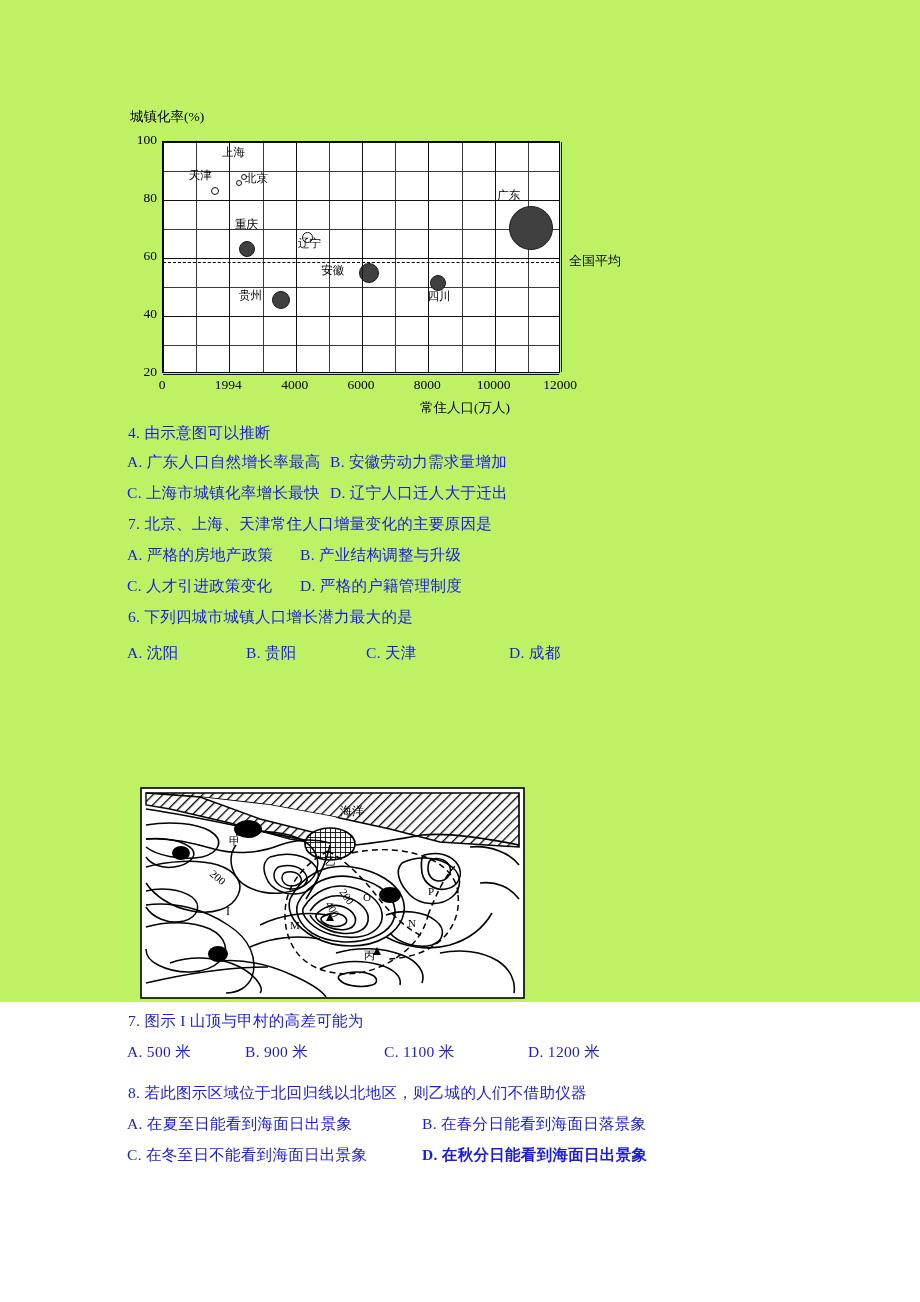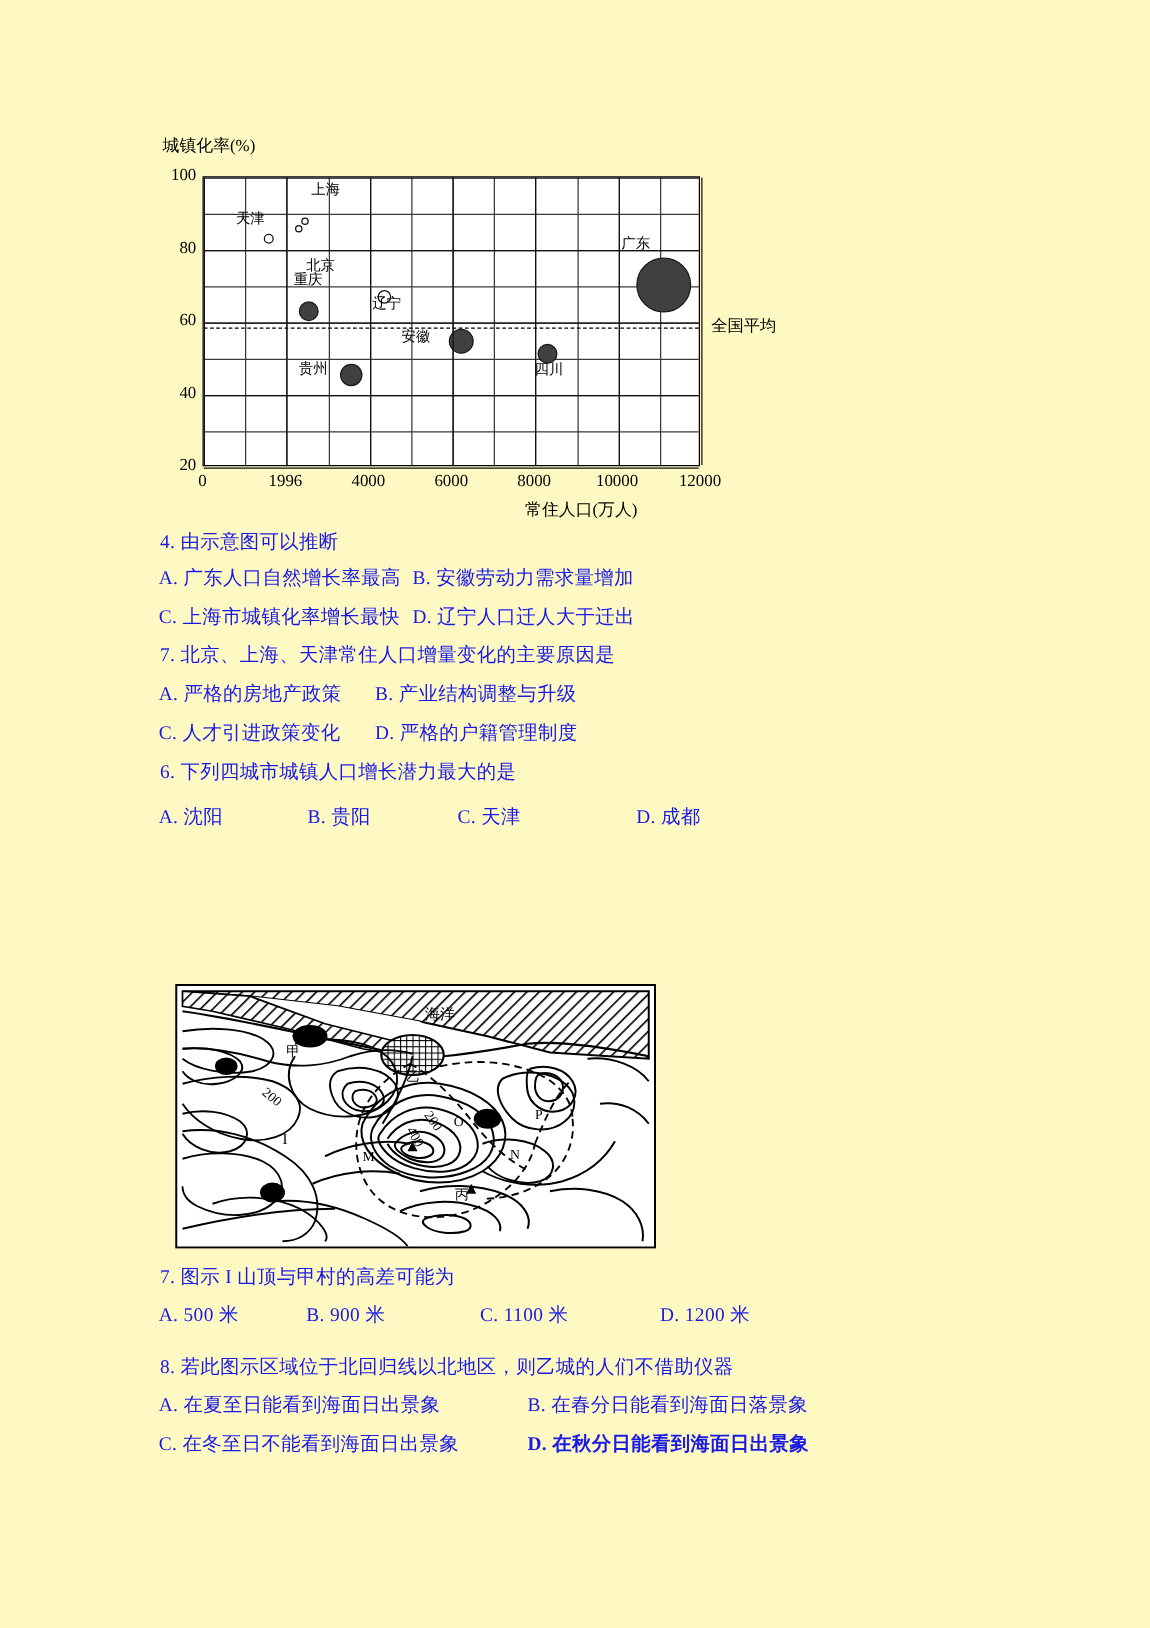--- a/index.html
+++ b/index.html
@@ -11,22 +11,22 @@
     width: 920px;
     height: 1302px;
     position: relative;
     font-family: "Liberation Serif", "DejaVu Serif", serif;
     overflow: hidden;
   }
   .page {
     position: absolute;
     left: 0; top: 0;
     width: 920px;
-    height: 1302px;
-    background: #fef9c3;
+    height: 1002px;
+    background: #bef264;
   }
 
   
   .qtext {
     position: absolute;
     color: #1a1ae6;
     font-size: 15.5px;
     letter-spacing: 0.3px;
     white-space: nowrap;
     font-family: "Liberation Serif", "DejaVu Serif", serif;
@@ -156,23 +156,23 @@
         <div class="gridline-h" style="top: 174px;"></div>
         <div class="gridline-h" style="top: 145px;"></div>
         <div class="gridline-h" style="top: 116px;"></div>
         <div class="gridline-h" style="top: 87px;"></div>
         <div class="gridline-h" style="top: 58px;"></div>
         <div class="gridline-h" style="top: 29px;"></div>
         <div class="avgline" style="top: 120.35px;"></div>
         <div class="bubble hollow" style="width: 8px; height: 8px; left: 47.74px; top: 45.3px;"></div>
         <div class="bubble-label" style="left: 25.74px; top: 27.3px;">天津</div>
         <div class="bubble hollow" style="width: 6px; height: 6px; left: 77.595px; top: 31.8px;"></div>
-        <div class="bubble-label" style="left: 86px; top: 3.8px;">上海</div>
+        <div class="bubble-label" style="left: 59px; top: 3.8px;">上海</div>
         <div class="bubble hollow" style="width: 6px; height: 6px; left: 72.9517px; top: 37.6px;"></div>
-        <div class="bubble-label" style="left: 81.9517px; top: 29.6px; margin-top: 35px;">北京</div>
+        <div class="bubble-label" style="left: 81.9517px; top: 29.6px;">北京</div>
         <div class="bubble filled" style="width: 16px; height: 16px; left: 75.9117px; top: 99.3px;"></div>
         <div class="bubble-label" style="left: 71.9117px; top: 76.3px;">重庆</div>
         <div class="bubble hollow" style="width: 11px; height: 11px; left: 139.438px; top: 90.2px;"></div>
         <div class="bubble-label" style="left: 134.938px; top: 94.7px;">辽宁</div>
         <div class="bubble filled" style="width: 18px; height: 18px; left: 109.073px; top: 149.05px;"></div>
         <div class="bubble-label" style="left: 76.0733px; top: 147.05px;">贵州</div>
         <div class="bubble filled" style="width: 20px; height: 20px; left: 196.297px; top: 120.5px;"></div>
         <div class="bubble-label" style="left: 158.297px; top: 121.5px;">安徽</div>
         <div class="bubble filled" style="width: 16px; height: 16px; left: 266.62px; top: 132.65px;"></div>
         <div class="bubble-label" style="left: 264.62px; top: 147.65px;">四川</div>
@@ -193,21 +193,21 @@
       </div>
 
     <div id="chart-xlabel" style="left: 295px; top: 291px;">常住人口(万人)</div>
   <div id="avg-label" style="left: 444px; top: 144.35px;">全国平均</div>
       <div class="ytick" style="left: 0px; width: 32px; top: 256px;">20</div>
       <div class="ytick" style="left: 0px; width: 32px; top: 198px;">40</div>
       <div class="ytick" style="left: 0px; width: 32px; top: 140px;">60</div>
       <div class="ytick" style="left: 0px; width: 32px; top: 82px;">80</div>
       <div class="ytick" style="left: 0px; width: 32px; top: 24px;">100</div>
       <div class="xtick" style="width: 70px; left: 2px; top: 269px;">0</div>
-      <div class="xtick" style="width: 70px; left: 68.3333px; top: 269px;">1996</div>
+      <div class="xtick" style="width: 70px; left: 68.3333px; top: 269px;">1994</div>
       <div class="xtick" style="width: 70px; left: 134.667px; top: 269px;">4000</div>
       <div class="xtick" style="width: 70px; left: 201px; top: 269px;">6000</div>
       <div class="xtick" style="width: 70px; left: 267.333px; top: 269px;">8000</div>
       <div class="xtick" style="width: 70px; left: 333.667px; top: 269px;">10000</div>
       <div class="xtick" style="width: 70px; left: 400px; top: 269px;">12000</div>
     </div>
 
   <div id="map-figure">
     <svg width="385" height="212" viewBox="0 0 385 212">
       <defs>

